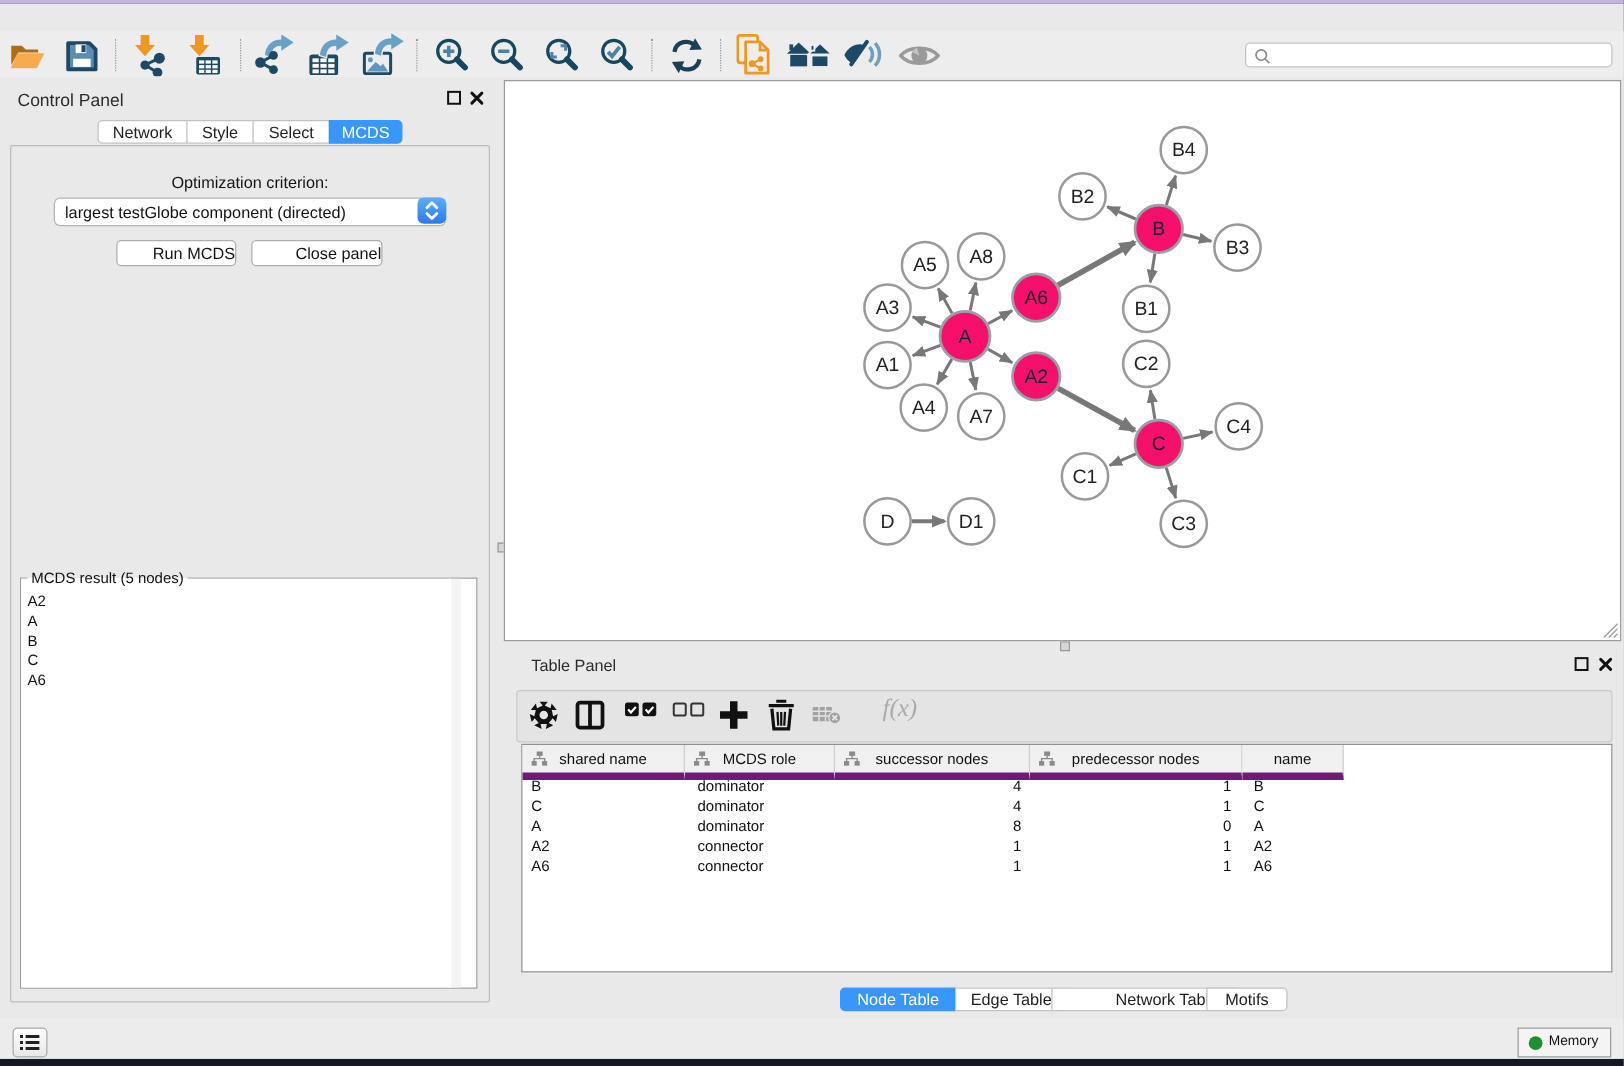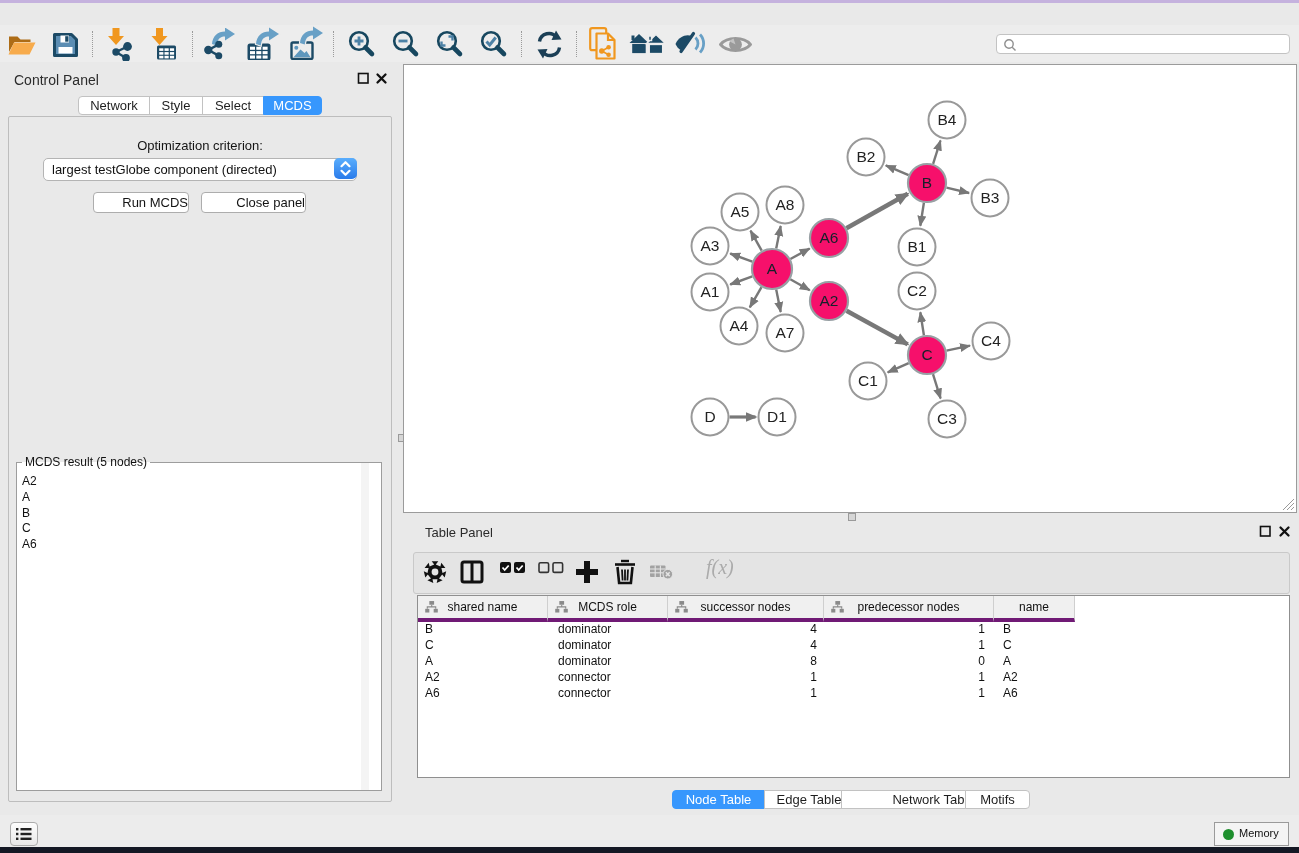--- a/index.html
+++ b/index.html
@@ -44,21 +44,21 @@
 #nettb{left:0;top:0;width:892px;height:21px;
  background:linear-gradient(#f4f4f4,#d4d4d4);border-bottom:1px solid #a5a5a5;}
 .ntl{width:11px;height:11px;border-radius:50%;top:5px;}
 #nettitle{width:100%;text-align:center;top:4px;font-size:12px;color:#333;}
 
 #tptitle{left:425px;top:463px;font-size:13px;color:#2b2b2b;}
 #tptb{left:413px;top:490px;width:875px;height:40px;background:#e4e4e4;
  border:1px solid #c9c9c9;border-radius:3px;}
 #tbl{left:417px;top:533px;width:871px;height:181px;background:#fff;border:1px solid #8f8f8f;}
 .th{position:absolute;top:0;height:22px;background:#f0f0f0;border-right:1px solid #cfcfcf;
- border-bottom:4px solid #701a75;font-size:12px;color:#111;text-align:center;line-height:22px;}
+ border-bottom:6px solid #701a75;font-size:12px;color:#111;text-align:center;line-height:22px;}
 .td{position:absolute;font-size:12px;color:#111;height:16px;line-height:16px;}
 .tabrow2{font-size:13px;}
 
 #statusbar{left:0;top:812px;width:1299px;height:32px;background:#ececec;}
 #listbtn{left:10px;top:7px;width:26px;height:22px;background:linear-gradient(#fdfdfd,#e8e8e8);
  border:1px solid #ababab;border-radius:4px;}
 #membtn{left:1214px;top:7px;width:73px;height:22px;background:#f4f4f4;border:1px solid #9a9a9a;}
 #memdot{left:8px;top:6px;width:11px;height:11px;border-radius:50%;background:#1e8f2e;}
 #memtext{left:24px;top:4px;font-size:11px;color:#111;}
 </style>

